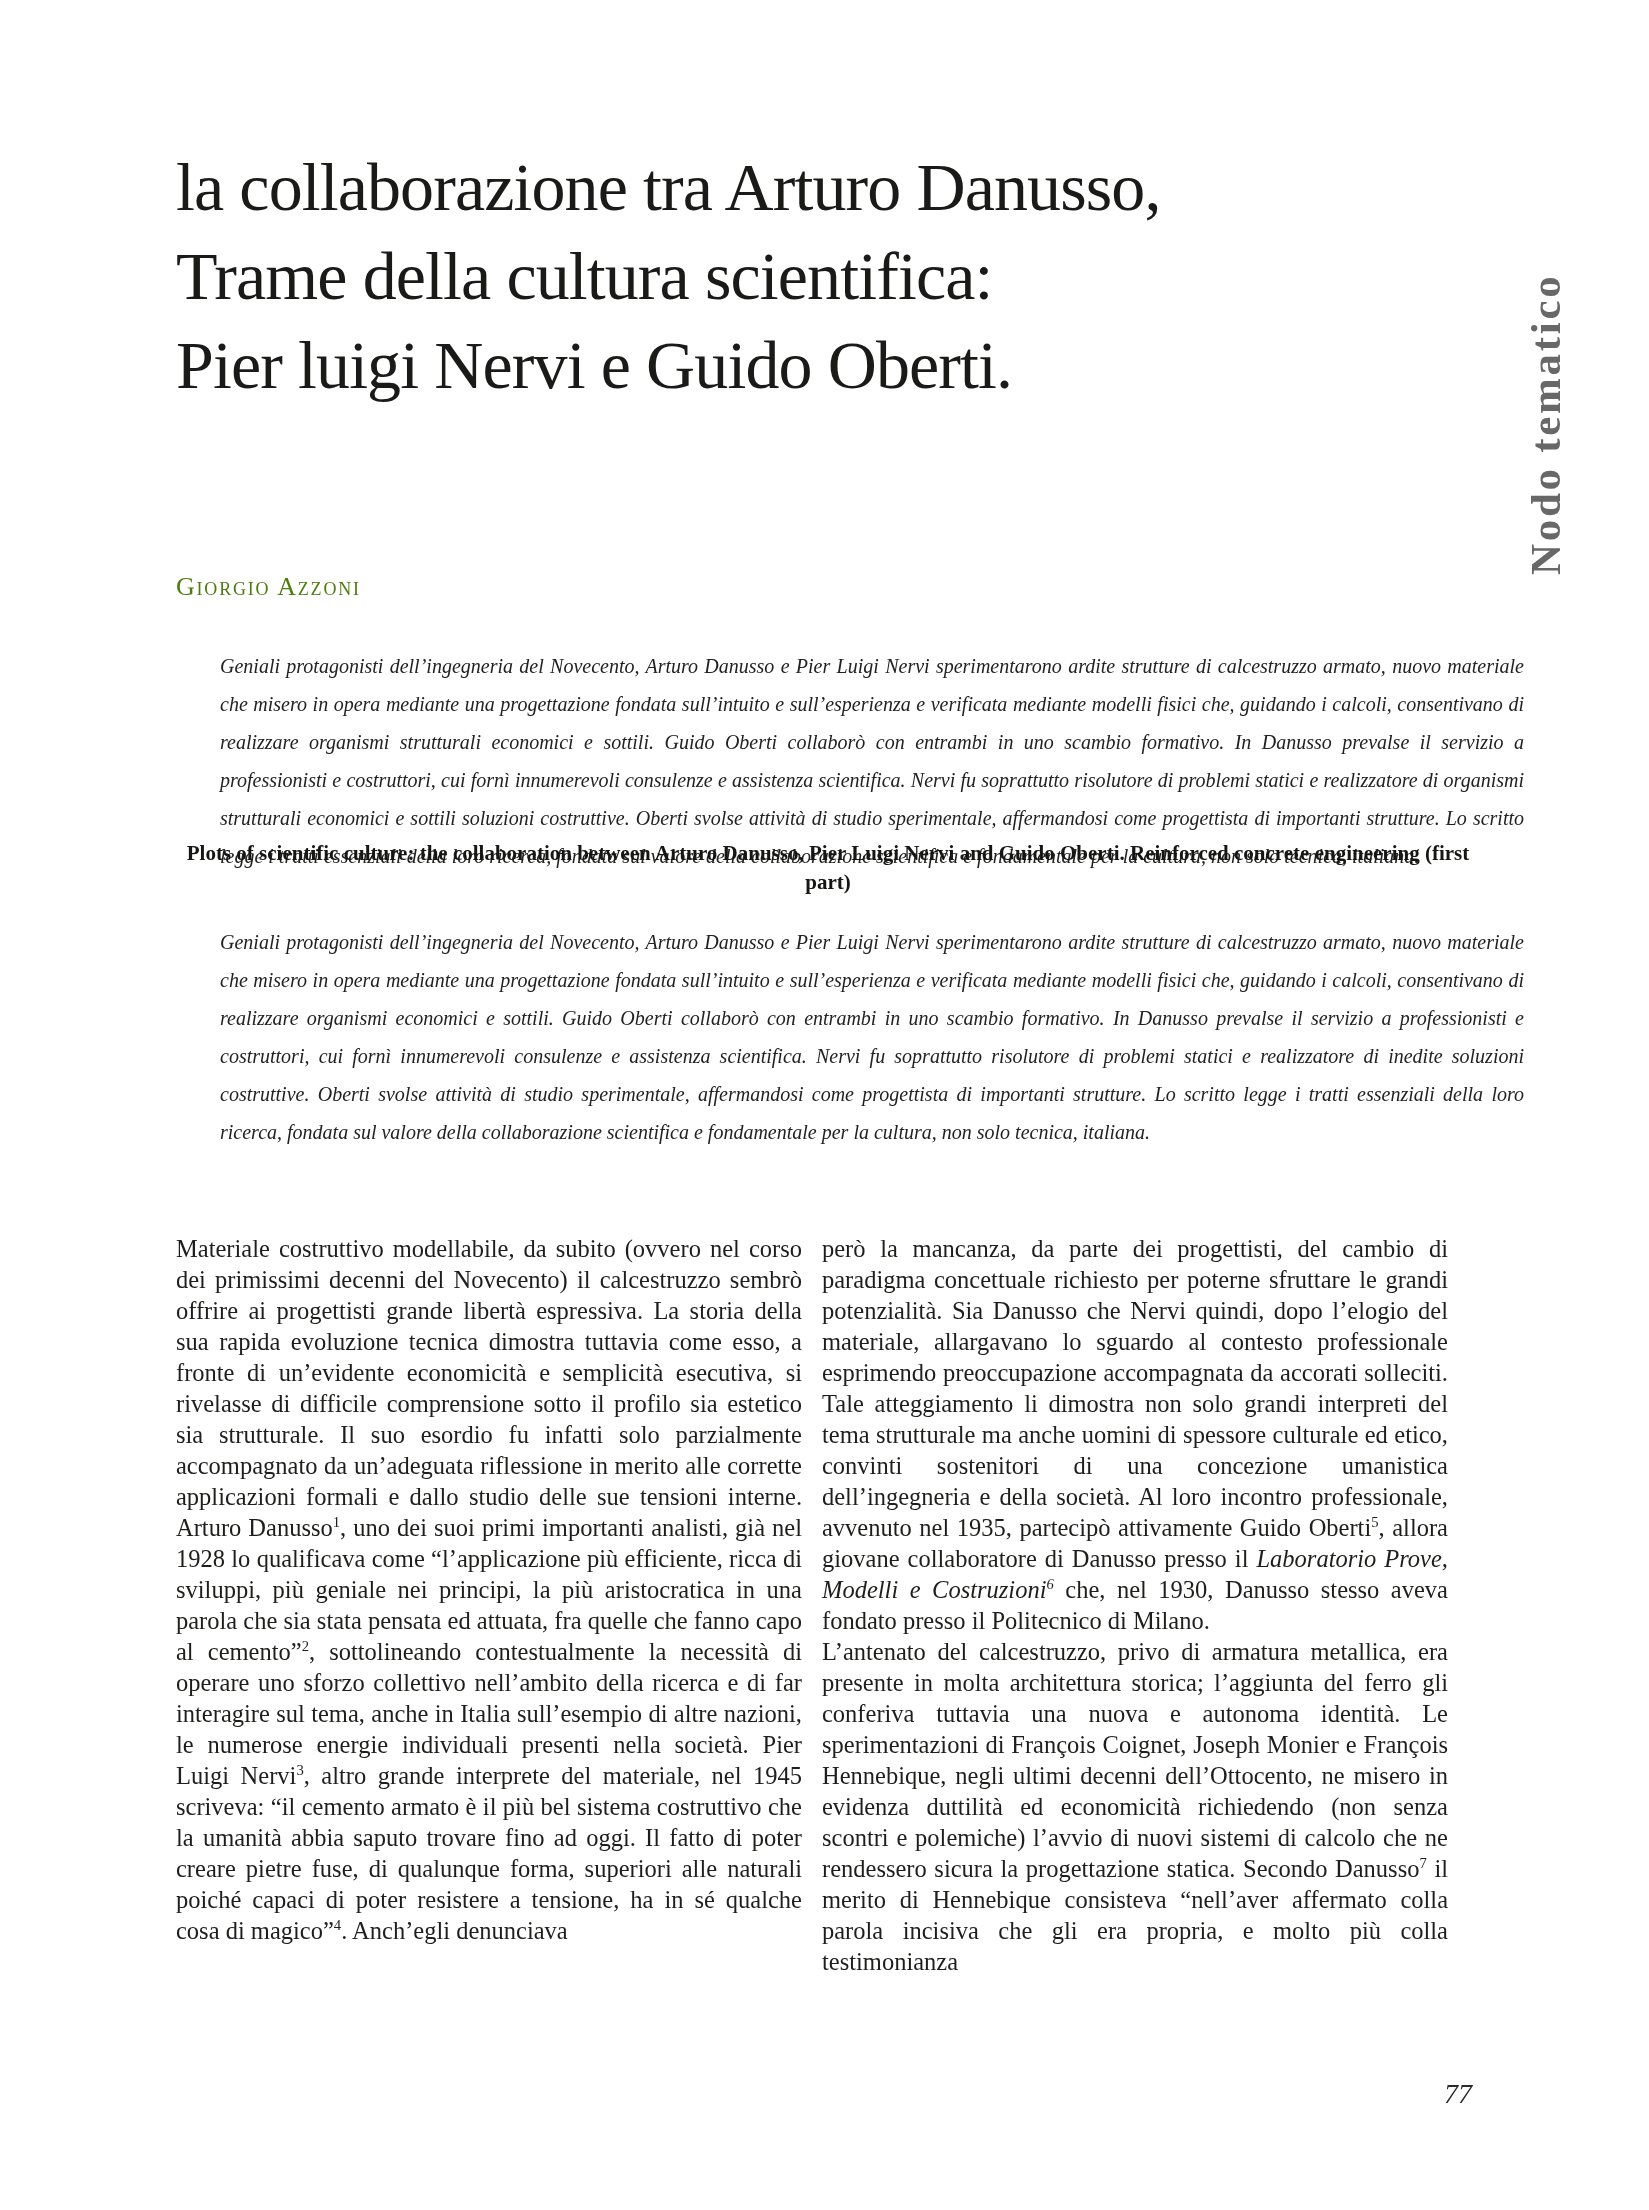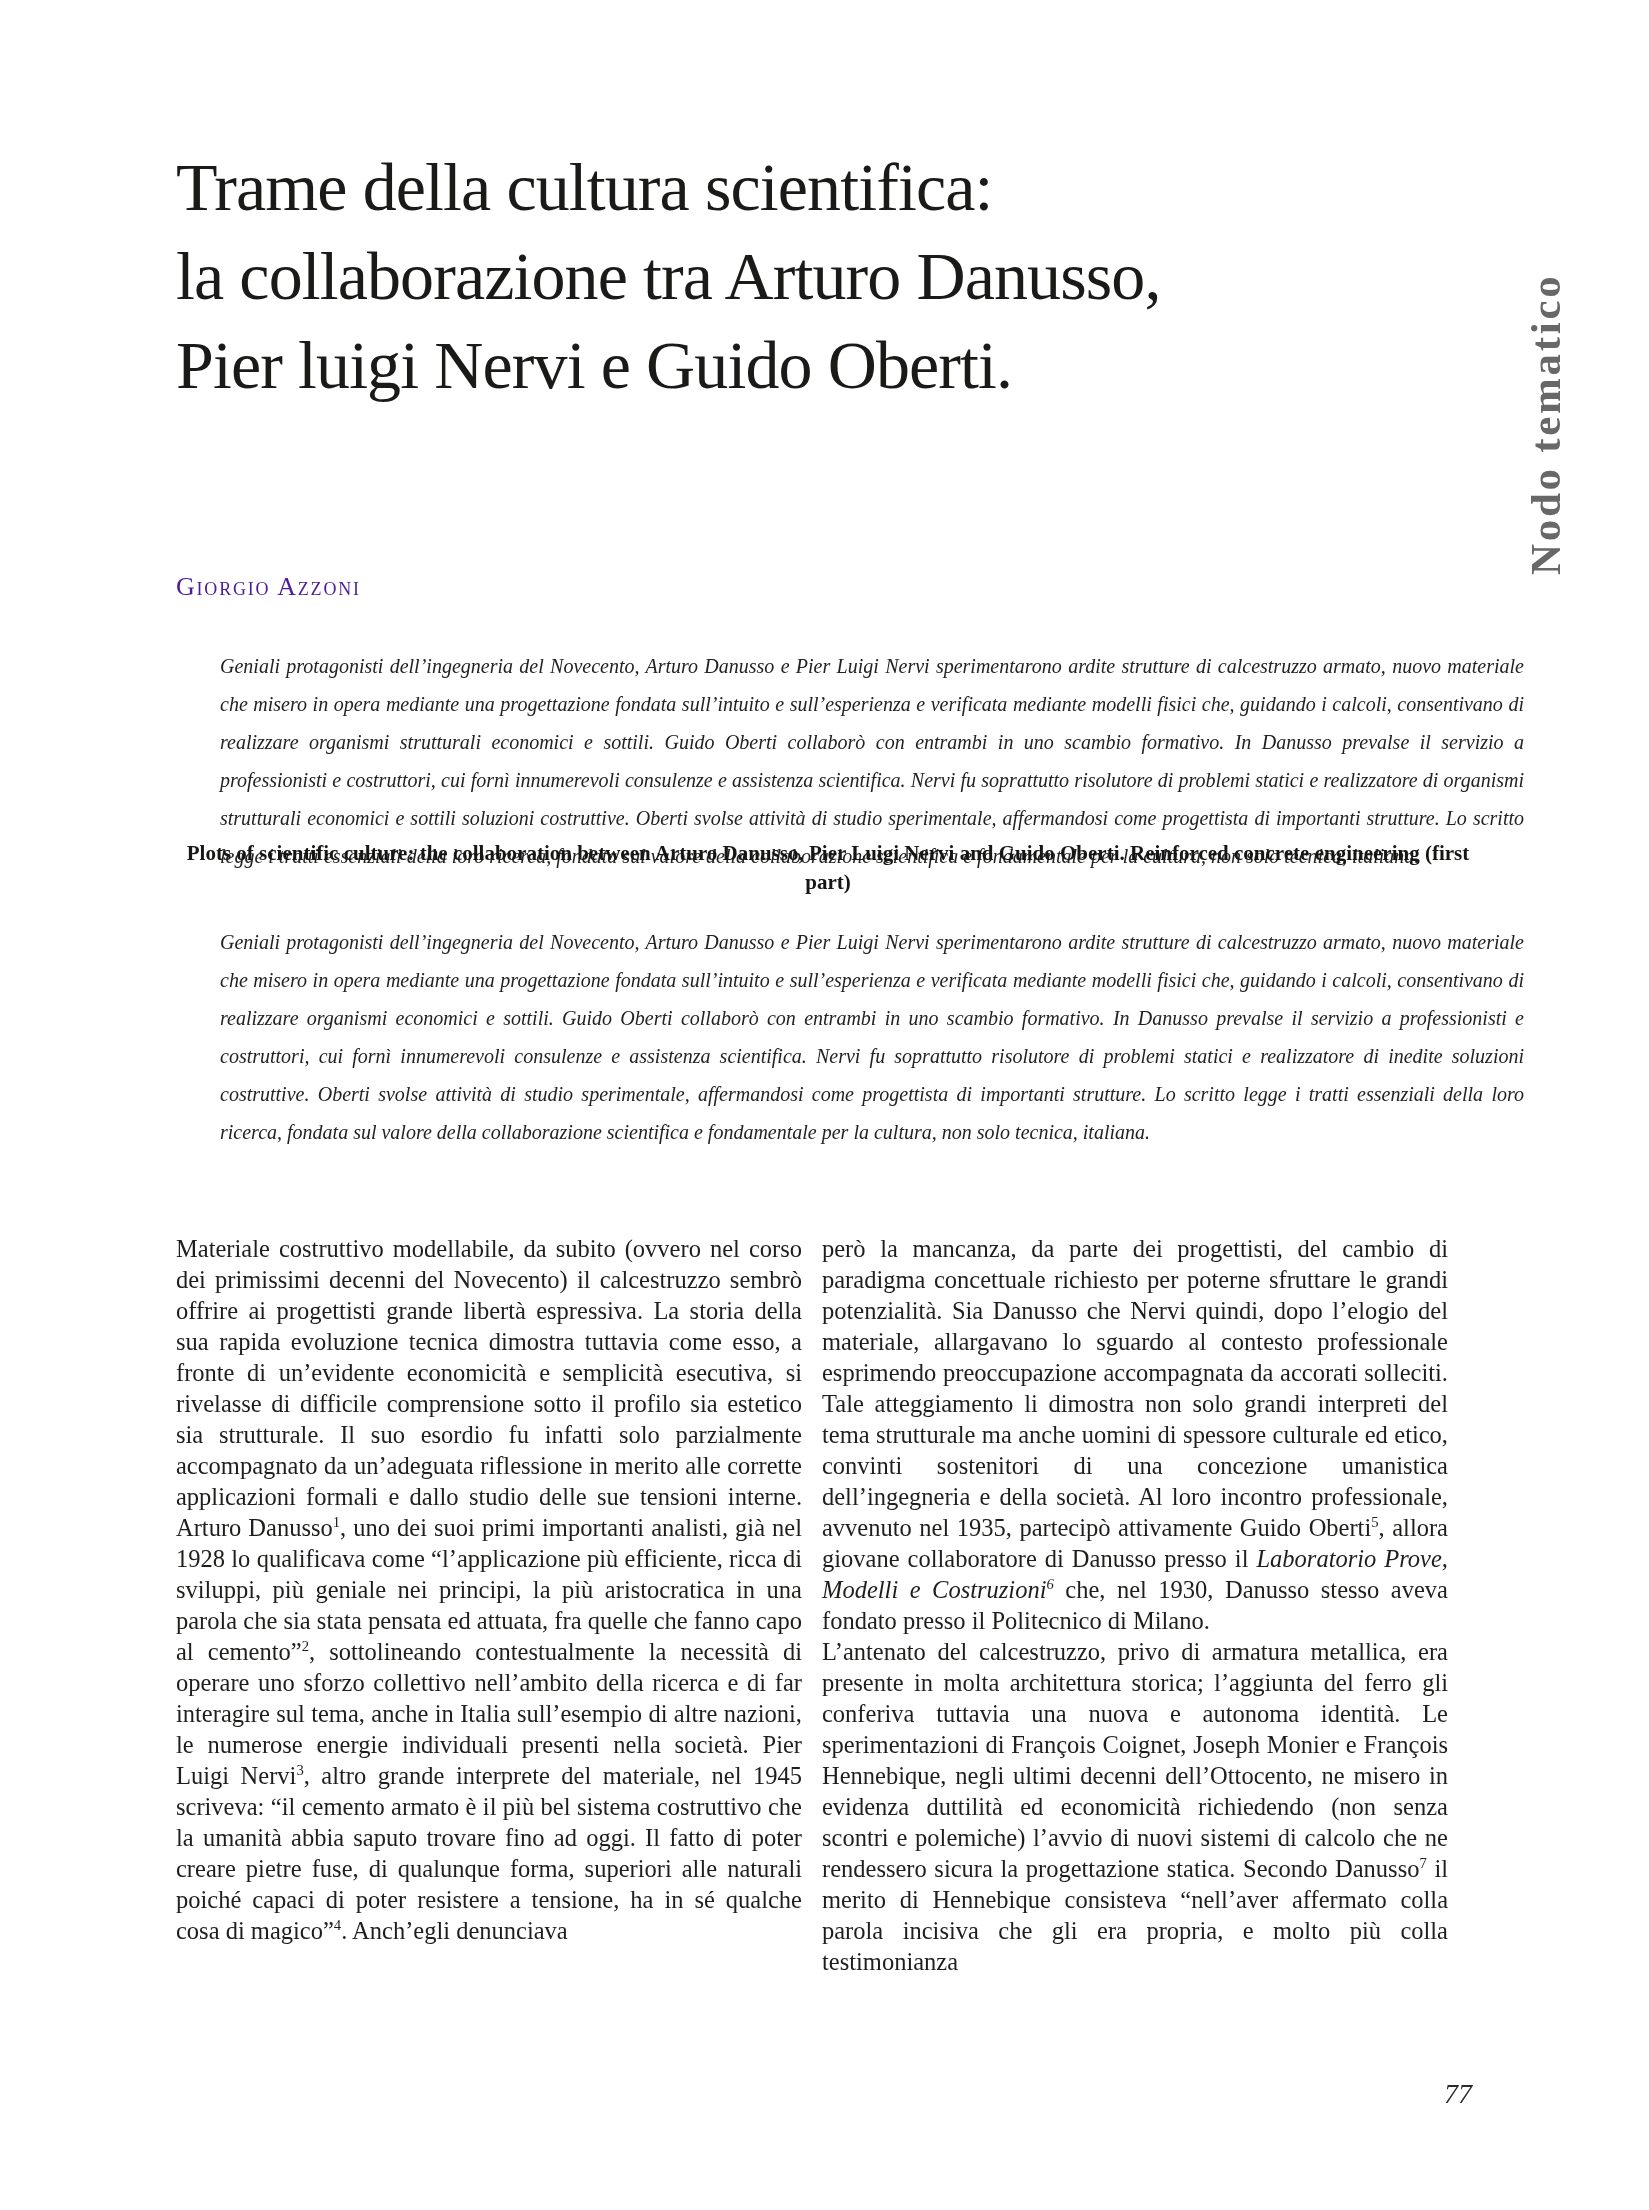--- a/index.html
+++ b/index.html
@@ -33,21 +33,21 @@
     color: #1a1a18;
     white-space: nowrap;
   }
   .author {
     position: absolute;
     left: 176px;
     top: 572px;
     font-size: 26px;
     font-variant: small-caps;
     letter-spacing: 1.8px;
-    color: #4c1d95;
+    color: #4d7c0f;
   }
 
   .abstract {
     position: absolute;
     left: 176px;
     width: 1304px;
     font-style: italic;
     font-size: 20px;
     line-height: 38px;
     text-align: justify;
@@ -117,22 +117,22 @@
   }
 </style>
 </head>
 <body>
 
 <div class="page">
 
   <div class="sidebar-label">Nodo tematico</div>
 
   <div class="title">
+    <div>la collaborazione tra Arturo Danusso,</div>
     <div>Trame della cultura scientifica:</div>
-    <div>la collaborazione tra Arturo Danusso,</div>
     <div>Pier luigi Nervi e Guido Oberti.</div>
   </div>
 
 
   <div class="author">Giorgio Azzoni</div>
 
   <div class="abstract abstract-it">Geniali protagonisti dell’ingegneria del Novecento, Arturo Danusso e Pier Luigi Nervi sperimentarono ardite strutture di calcestruzzo armato, nuovo materiale che misero in opera mediante una progettazione fondata sull’intuito e sull’esperienza e verificata mediante modelli fisici che, guidando i calcoli, consentivano di realizzare organismi strutturali economici e sottili. Guido Oberti collaborò con entrambi in uno scambio formativo. In Danusso prevalse il servizio a professionisti e costruttori, cui fornì innumerevoli consulenze e assistenza scientifica. Nervi fu soprattutto risolutore di problemi statici e realizzatore di organismi strutturali economici e sottili soluzioni costruttive. Oberti svolse attività di studio sperimentale, affermandosi come progettista di importanti strutture. Lo scritto legge i tratti essenziali della loro ricerca, fondata sul valore della collaborazione scientifica e fondamentale per la cultura, non solo tecnica, italiana.</div>
 
   <div class="abstract-en-heading">Plots of scientific culture: the collaboration between Arturo Danusso, Pier Luigi Nervi and Guido Oberti. Reinforced concrete engineering (first part)</div>
 

